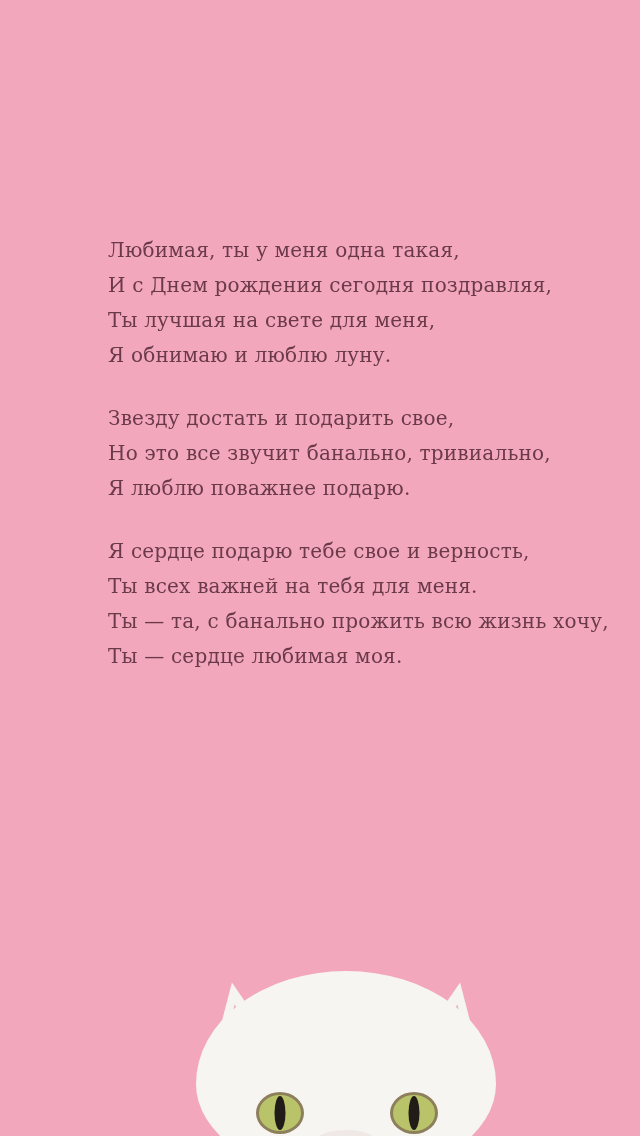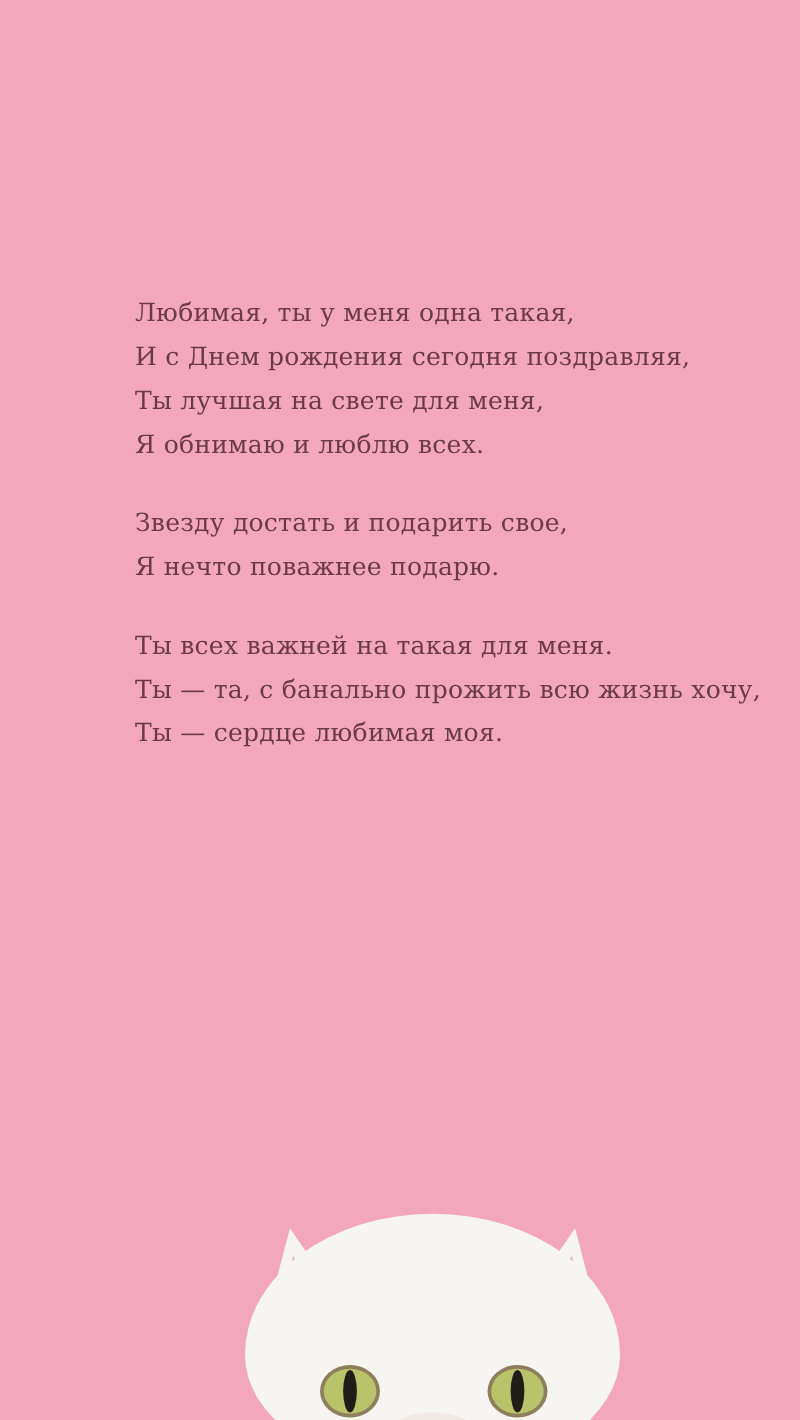--- a/index.html
+++ b/index.html
@@ -131,30 +131,32 @@
 <body>
 
 <div class="wallpaper">
 
   <div class="poem">
 
     <div class="stanza">
       <div class="line">Любимая, ты у меня одна такая,</div>
       <div class="line">И с Днем рождения сегодня поздравляя,</div>
       <div class="line">Ты лучшая на свете для меня,</div>
-      <div class="line">Я обнимаю и люблю всех.</div>
+      <div class="line">Я обнимаю и люблю луну.</div>
     </div>
 
     <div class="stanza">
       <div class="line">Звезду достать и подарить свое,</div>
-      <div class="line">Я нечто поважнее подарю.</div>
+      <div class="line">Но это все звучит банально, тривиально,</div>
+      <div class="line">Я люблю поважнее подарю.</div>
     </div>
 
     <div class="stanza">
-      <div class="line">Ты всех важней на такая для меня.</div>
+      <div class="line">Я сердце подарю тебе свое и верность,</div>
+      <div class="line">Ты всех важней на тебя для меня.</div>
       <div class="line">Ты — та, с банально прожить всю жизнь хочу,</div>
       <div class="line">Ты — сердце любимая моя.</div>
     </div>
 
   </div>
 
   <div class="cat">
     <div class="cat-ear left"></div>
     <div class="cat-ear right"></div>
     <div class="cat-ear-inner left"></div>

